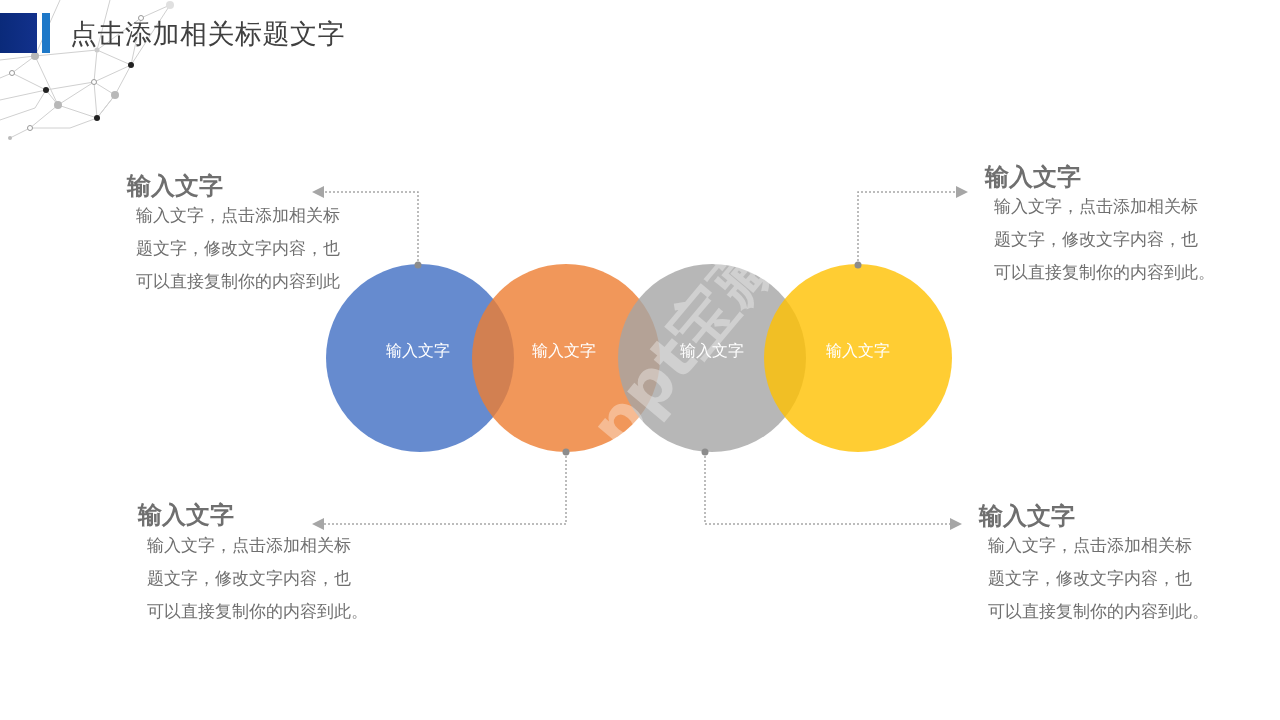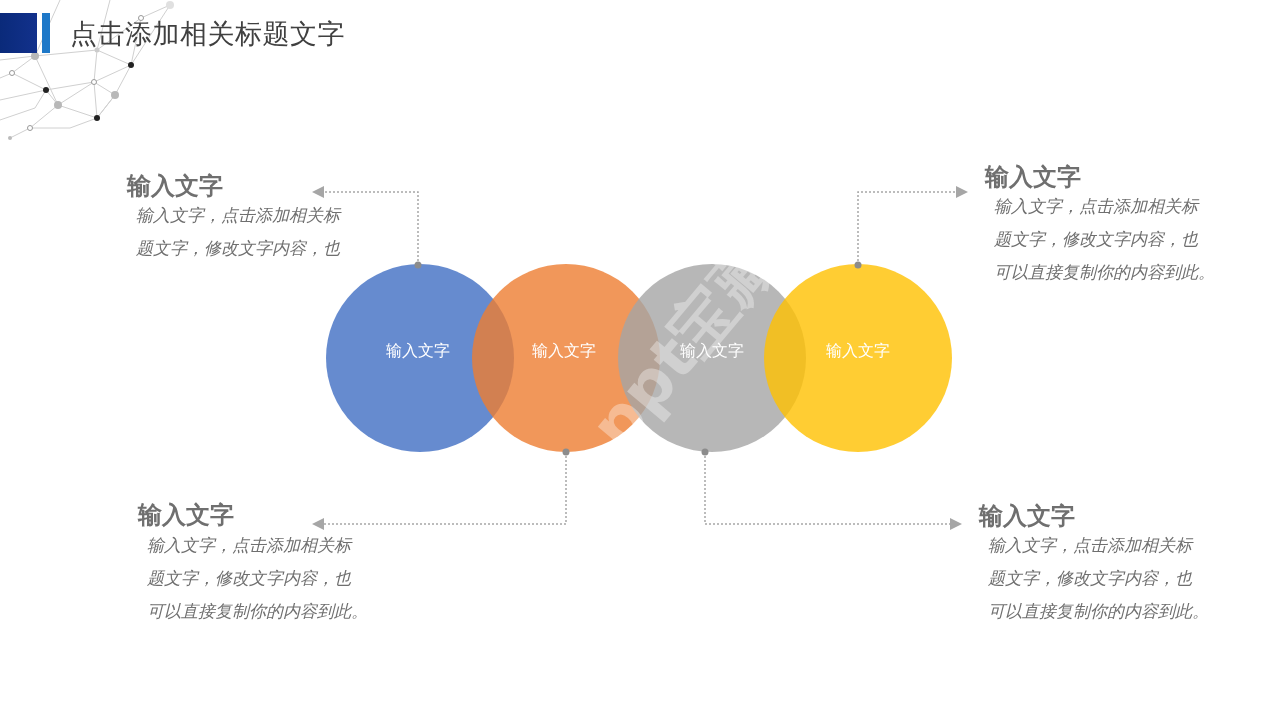--- a/index.html
+++ b/index.html
@@ -3,21 +3,21 @@
 <meta charset="utf-8">
 <style>
   html,body{margin:0;padding:0;}
   body{width:1280px;height:720px;position:relative;overflow:hidden;background:#ffffff;font-family:"DejaVu Sans","Liberation Sans",sans-serif;}
   .abs{position:absolute;}
   .hdr-block{left:0;top:13px;width:37px;height:40px;background:linear-gradient(90deg,#0a2a7a,#12318c);}
   .hdr-bar{left:42px;top:13px;width:8px;height:40px;background:#1e78c8;}
   .title{left:70px;top:16px;font-size:27px;color:#404040;white-space:nowrap;letter-spacing:0.5px;line-height:36px;}
   .net{left:0;top:0;width:180px;height:145px;}
   .heading{font-size:24px;font-weight:bold;color:#6f6f6f;white-space:nowrap;line-height:30px;}
-  .para{font-size:17px;color:#6f6f6f;line-height:33px;width:260px;font-style:italic;}
+  .para{font-size:17px;color:#6f6f6f;line-height:33px;width:260px;}
   .para span{display:block;white-space:nowrap;}
   .circle{width:188px;height:188px;border-radius:50%;}
   .clabel{font-size:16px;color:#ffffff;white-space:nowrap;text-align:center;width:188px;line-height:20px;}
   svg.conn{left:0;top:0;width:1280px;height:720px;pointer-events:none;}
   .wm{left:560px;top:300px;font-size:64px;color:rgba(255,255,255,0.35);transform:rotate(-50deg);font-weight:bold;white-space:nowrap;}
 </style>
 </head>
 <body>
 
 <svg class="abs net" viewBox="0 0 180 145">
@@ -84,20 +84,21 @@
     <circle cx="858" cy="265" r="3.5"></circle>
     <circle cx="566" cy="452" r="3.5"></circle>
     <circle cx="705" cy="452" r="3.5"></circle>
   </g>
 </svg>
 
 <div class="abs heading" style="left:127px;top:171px;">输入文字</div>
 <div class="abs para" style="left:136px;top:199px;">
   <span>输入文字，点击添加相关标</span>
   <span>题文字，修改文字内容，也</span>
+  <span>可以直接复制你的内容到此</span>
 </div>
 
 <div class="abs heading" style="left:985px;top:162px;">输入文字</div>
 <div class="abs para" style="left:994px;top:190px;">
   <span>输入文字，点击添加相关标</span>
   <span>题文字，修改文字内容，也</span>
   <span>可以直接复制你的内容到此。</span>
 </div>
 
 <div class="abs heading" style="left:138px;top:500px;">输入文字</div>

